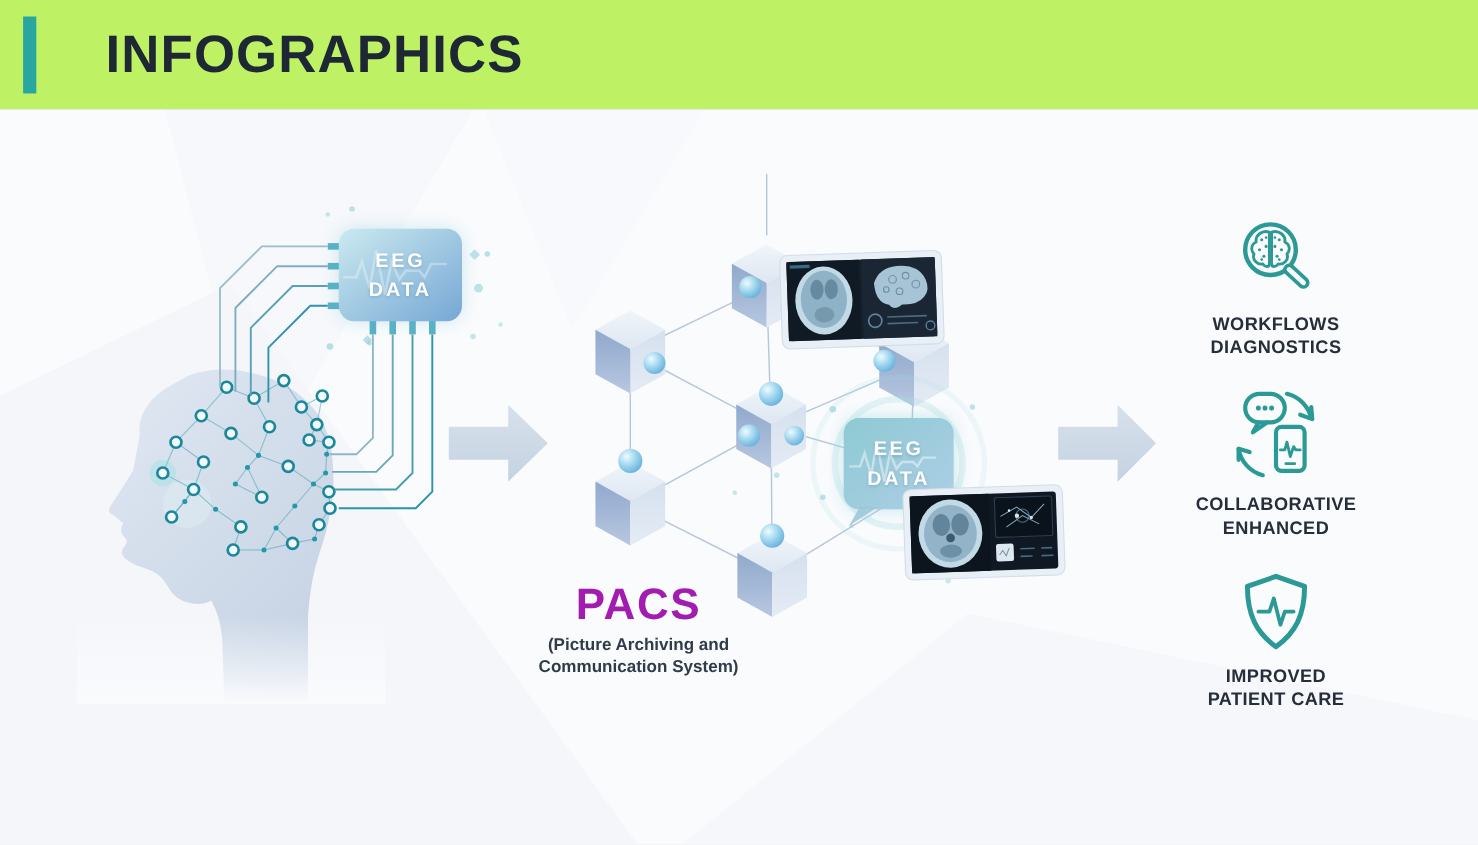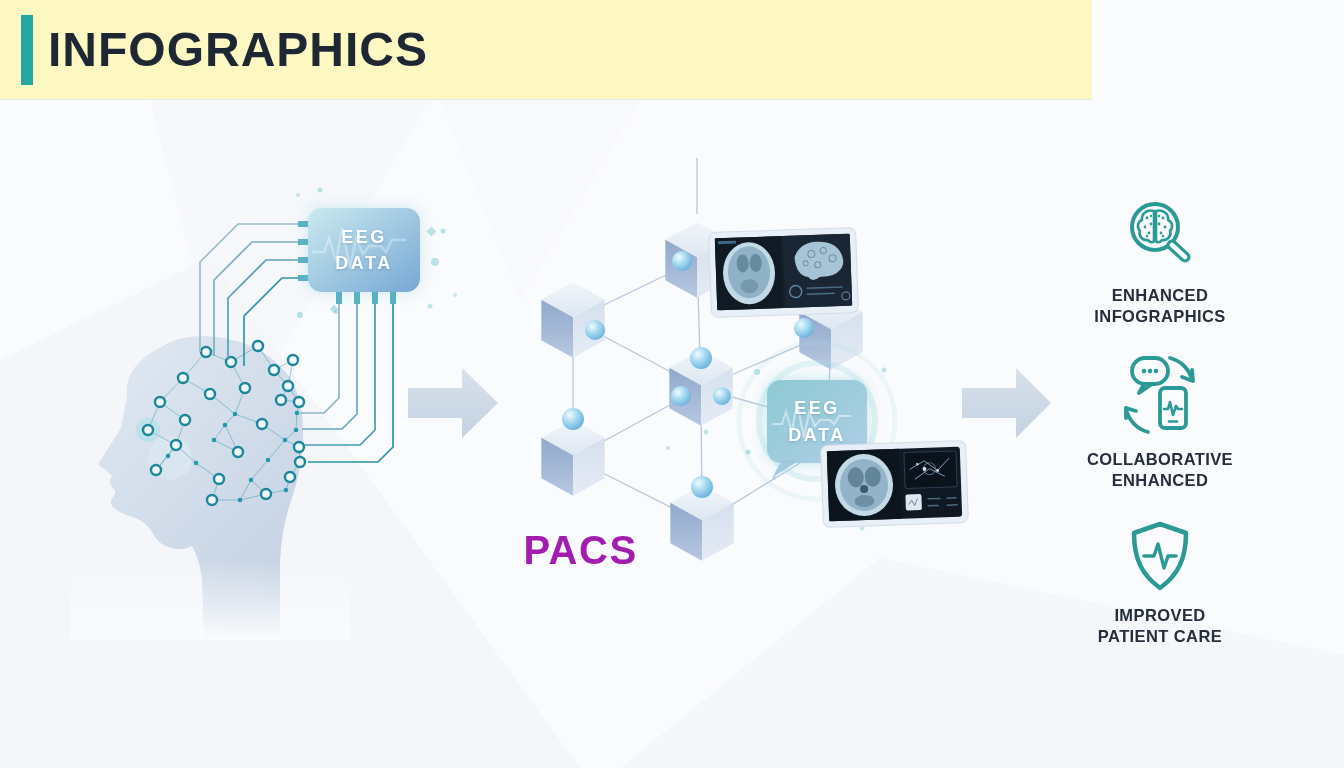--- a/index.html
+++ b/index.html
@@ -1,20 +1,20 @@
 <!DOCTYPE html>
 <html><head>
 <meta charset="utf-8">
 <style>
   html,body{margin:0;padding:0;background:#e9ecf0;font-family:"Liberation Sans",sans-serif;}
   .stage{position:relative;width:1344px;height:768px;overflow:hidden;background:#fafbfd;}
 
   
-  .header{position:absolute;top:0;left:0;width:1092px;height:99px;background:#fef9c3;
-          border-bottom:1px solid #e2e7ed;display:flex;align-items:center;z-index:5;}
+  .header{position:absolute;top:0;left:0;width:1344px;height:99px;background:#bef264;
+          border-bottom:1px solid #e2e7ed;display:flex;align-items:center;z-index:5;gap:48px;}
   .accent-bar{width:12px;height:70px;background:#28a6a0;margin-left:21px;flex:0 0 auto;}
   .page-title{margin:0 0 0 15px;font-size:48px;font-weight:800;letter-spacing:1px;color:#1e2835;}
 
   
   .flow-svg{position:absolute;left:0;top:0;z-index:1;}
 
   
   .overlay{position:absolute;left:0;top:0;width:1344px;height:560px;z-index:2;pointer-events:none;padding-left:15px;}
   .chip-label{position:absolute;display:flex;flex-direction:column;align-items:center;justify-content:center;
               color:#ffffff;font-weight:800;letter-spacing:2.5px;line-height:1.45;
@@ -348,20 +348,21 @@
       <span>DATA</span>
     </div>
 
     <div class="chip-label chip-label-2">
       <span>EEG</span>
       <span>DATA</span>
     </div>
 
     <div class="pacs-block">
       <div class="pacs-title">PACS</div>
+      <div class="pacs-subtitle">(Picture Archiving and Communication System)</div>
     </div>
 
     <div class="benefit benefit-1">
       <svg class="benefit-icon" width="80" height="80" viewBox="0 0 80 80">
         <g stroke="#2b9a96" fill="none" stroke-width="4" stroke-linecap="round" stroke-linejoin="round">
           <circle cx="35" cy="33" r="23"></circle>
           <line x1="52" y1="51" x2="65" y2="63" stroke-width="11"></line>
         </g>
         <line x1="52" y1="51" x2="65" y2="63" stroke="#fafbfd" stroke-width="4.5" stroke-linecap="round"></line>
         <g stroke="#2b9a96" fill="none" stroke-width="2.6" stroke-linejoin="round">
@@ -376,21 +377,21 @@
             <circle cx="31" cy="22" r="1.2"></circle>
             <circle cx="27" cy="42" r="1.2"></circle>
           <circle cx="43" cy="24" r="1.4"></circle>
             <circle cx="39" cy="30" r="1.4"></circle>
             <circle cx="45" cy="33" r="1.4"></circle>
           <circle cx="41" cy="39" r="1.4"></circle>
             <circle cx="39" cy="22" r="1.2"></circle>
             <circle cx="43" cy="42" r="1.2"></circle>
         </g>
       </svg>
-      <div class="benefit-label">ENHANCED INFOGRAPHICS</div>
+      <div class="benefit-label">WORKFLOWS DIAGNOSTICS</div>
     </div>
 
     <div class="benefit benefit-2">
       <svg class="benefit-icon" width="88" height="86" viewBox="0 0 88 86">
         <g stroke="#2b9a96" fill="none" stroke-width="3.8" stroke-linecap="round" stroke-linejoin="round">
           <rect x="16" y="6" width="36" height="26" rx="13"></rect>
           <path d="M28 32 L23 41 L36 32"></path>
           <rect x="44" y="36" width="26" height="40" rx="5"></rect>
           <polyline points="48,57 52,57 54,50 57,63 60,54 62,57 66,57" stroke-width="2.6"></polyline>
           <line x1="53" y1="69.5" x2="61" y2="69.5" stroke-width="2.6"></line>

